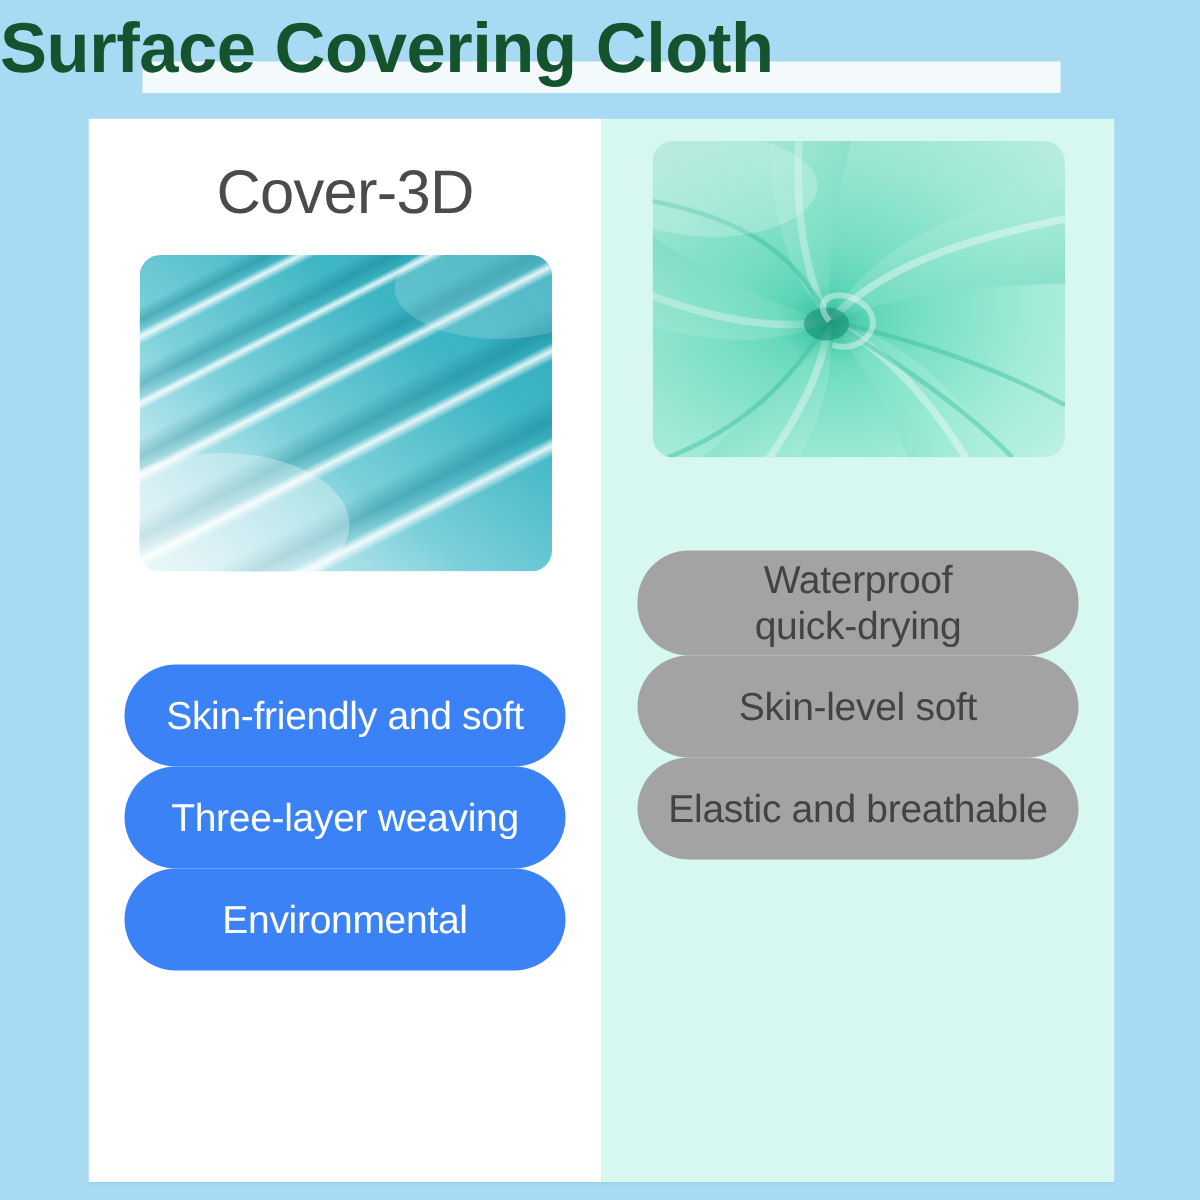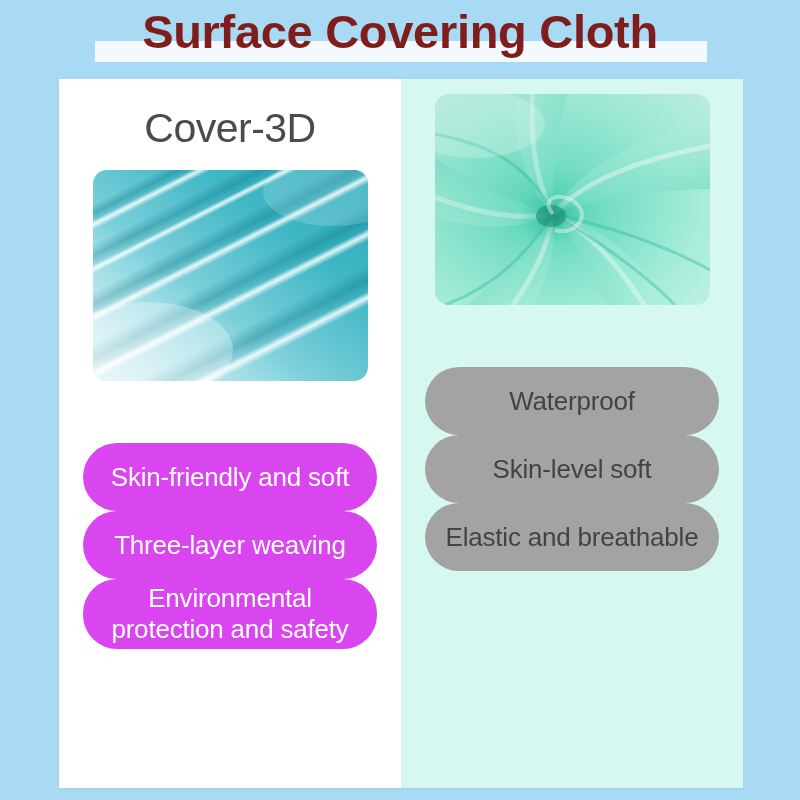--- a/index.html
+++ b/index.html
@@ -32,26 +32,25 @@
     width: 612px;
     height: 21px;
     background: #f4f9fc;
   }
 
   .title-text {
     position: absolute;
     left: 0;
     top: 1px;
     width: 800px;
-    text-align: center;
     font-size: 47px;
     line-height: 62px;
     font-weight: 700;
     letter-spacing: -0.3px;
-    color: #7f1d1d;
+    color: #14532d;
     white-space: nowrap;
   }
 
   
   .card {
     position: absolute;
     left: 59px;
     top: 79px;
     width: 684px;
     height: 709px;
@@ -113,21 +112,21 @@
     text-align: center;
     padding: 4px 14px;
     font-size: 26px;
     line-height: 31px;
     letter-spacing: -0.2px;
   }
 
   .pill + .pill { }
 
   .pill-teal {
-    background: #d946ef;
+    background: #3b82f6;
     color: #ffffff;
     text-align: center;
   }
 
   .pill-white {
     background: #a3a3a3;
     color: #434343;
   }
 
   .pill span { display: block; }
@@ -195,21 +194,20 @@
     <div class="pill-stack">
       <div class="pill pill-teal">
         <span>Skin-friendly and soft</span>
       </div>
       <div class="pill pill-teal">
         <span>Three-layer weaving</span>
       </div>
       <div class="pill pill-teal">
         <div>
           <span>Environmental</span>
-          <span>protection and safety</span>
         </div>
       </div>
     </div>
   </div>
 
   <div class="col col-right">
 
     <div class="swatch">
       <svg viewBox="0 0 275 211" preserveAspectRatio="none" aria-hidden="true">
         <defs>
@@ -273,20 +271,21 @@
 
         <rect width="275" height="211" fill="url(#rshadow)" opacity="0.25"></rect>
         <ellipse cx="40" cy="30" rx="70" ry="34" fill="#ffffff" opacity="0.22"></ellipse>
       </svg>
     </div>
 
     <div class="pill-stack">
       <div class="pill pill-white">
         <div>
           <span>Waterproof</span>
+          <span>quick-drying</span>
         </div>
       </div>
       <div class="pill pill-white">
         <span>Skin-level soft</span>
       </div>
       <div class="pill pill-white">
         <span>Elastic and breathable</span>
       </div>
     </div>
   </div>

